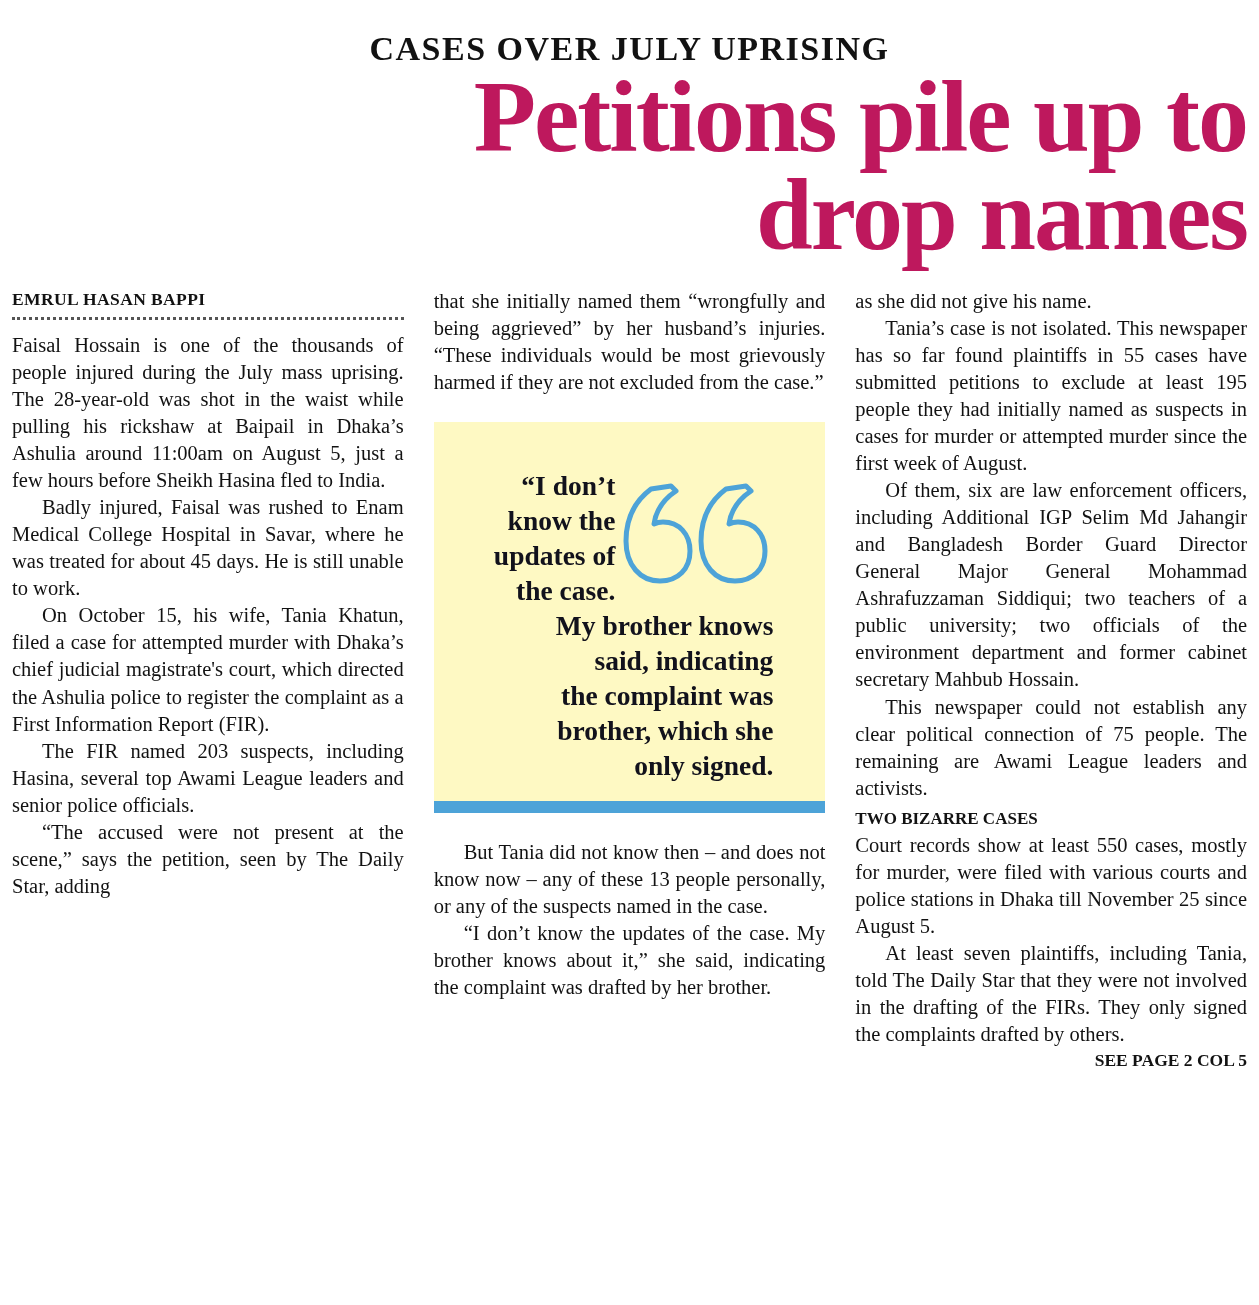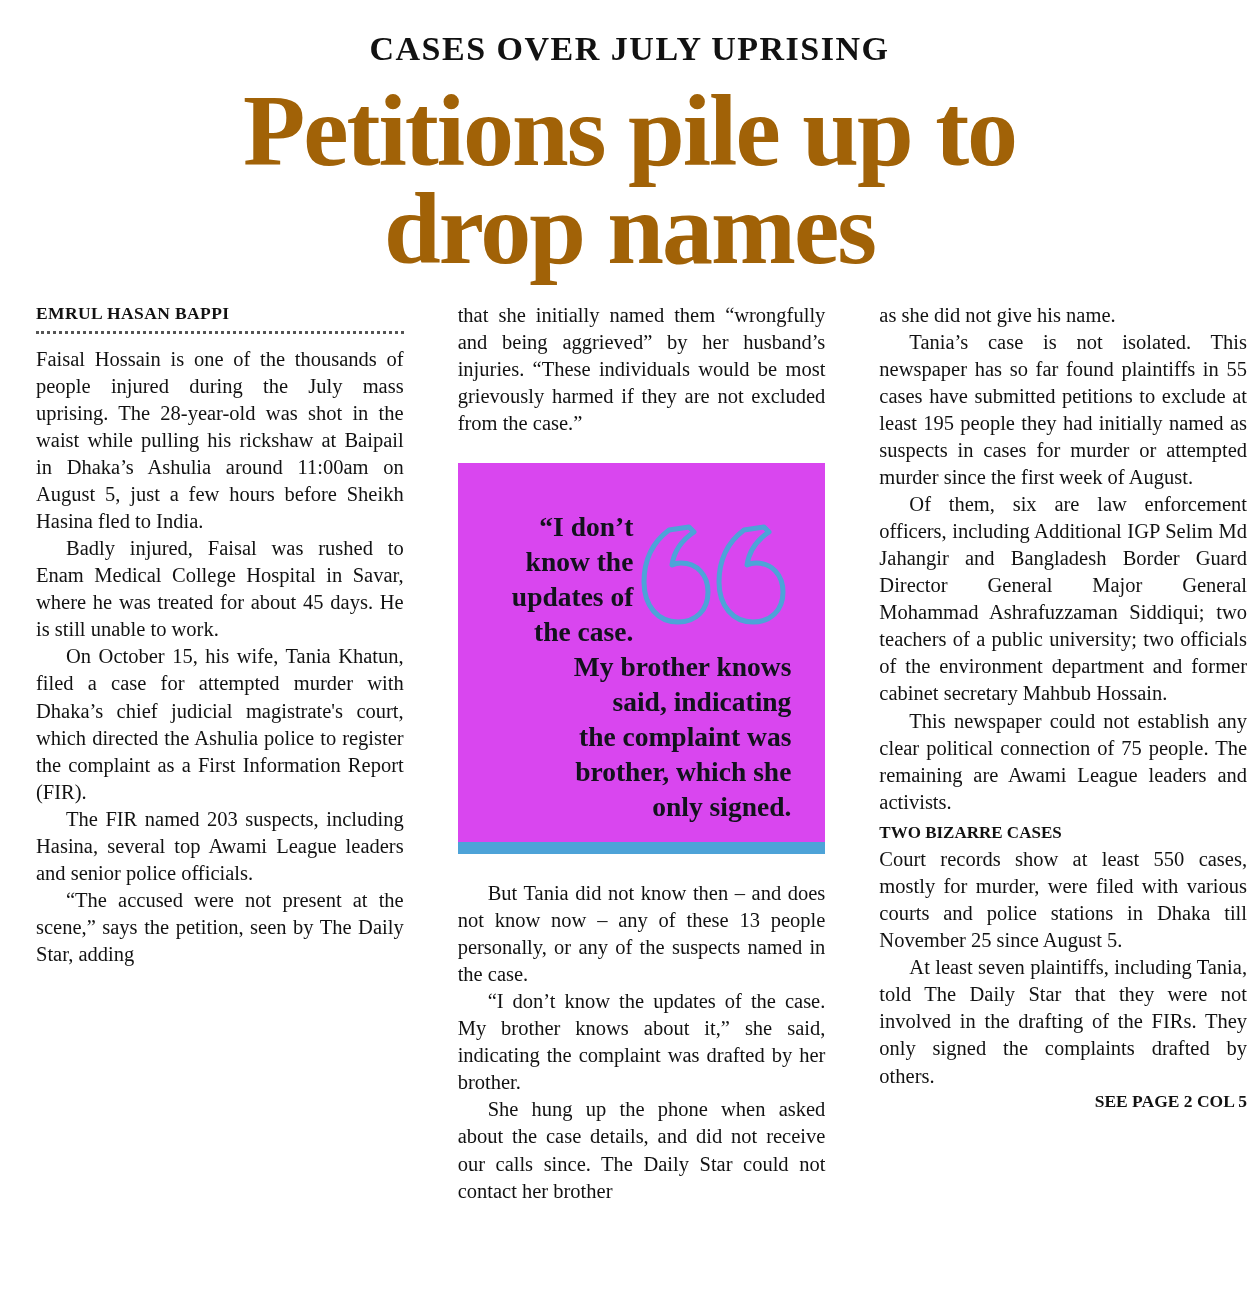--- a/index.html
+++ b/index.html
@@ -11,61 +11,60 @@
   .page { padding: 12px 12px 0 12px; }
 
   .kicker {
     text-align: center;
     font-weight: bold;
     font-size: 34px;
     letter-spacing: 1.5px;
     margin-top: 18px;
   }
   .headline {
-    text-align: center;
+    text-align: right;
     font-weight: bold;
     font-size: 102px;
     line-height: 0.96;
     letter-spacing: -2px;
-    margin-top: 14px;
-    color: #a16207;
+    margin-top: 0;
+    color: #be185d;
   }
 
   .columns {
     display: flex;
     gap: 30px;
     margin-top: 24px;
   }
   .col {
     flex: 1 1 0;
     font-size: 20.5px;
     line-height: 1.32;
     text-align: justify;
-    margin-left: 24px;
   }
   .col p { margin: 0; }
   .col p.indent { text-indent: 30px; }
 
   .byline {
     font-weight: bold;
     font-size: 17.5px;
     letter-spacing: 0.4px;
     text-align: left;
     margin-bottom: 6px;
   }
   .byline-rule {
     border-top: 3px dotted #555;
     height: 0;
     margin-bottom: 12px;
   }
 
   .quote-wrap { margin: 26px 0 26px 0; }
   .quote-box {
-    background: #d946ef;
-    padding: 46px 34px 18px 26px;
+    background: #fef9c3;
+    padding: 46px 52px 18px 26px;
     overflow: hidden;
   }
   .quote-float {
     float: right;
     width: 150px;
     height: 140px;
     margin-left: 8px;
   }
   .quote-line {
     font-weight: bold;
@@ -137,21 +136,20 @@
           <div class="quote-line">the complaint was</div>
           <div class="quote-line">brother, which she</div>
           <div class="quote-line">only signed.</div>
           <div style="clear: both;"></div>
         </div>
         <div class="quote-bar"></div>
       </div>
 
       <p class="indent">But Tania did not know then – and does not know now – any of these 13 people personally, or any of the suspects named in the case.</p>
       <p class="indent">“I don’t know the updates of the case. My brother knows about it,” she said, indicating the complaint was drafted by her brother.</p>
-      <p class="indent">She hung up the phone when asked about the case details, and did not receive our calls since. The Daily Star could not contact her brother</p>
     </div>
 
     <div class="col">
       <p>as she did not give his name.</p>
       <p class="indent">Tania’s case is not isolated. This newspaper has so far found plaintiffs in 55 cases have submitted petitions to exclude at least 195 people they had initially named as suspects in cases for murder or attempted murder since the first week of August.</p>
       <p class="indent">Of them, six are law enforcement officers, including Additional IGP Selim Md Jahangir and Bangladesh Border Guard Director General Major General Mohammad Ashrafuzzaman Siddiqui; two teachers of a public university; two officials of the environment department and former cabinet secretary Mahbub Hossain.</p>
       <p class="indent">This newspaper could not establish any clear political connection of 75 people. The remaining are Awami League leaders and activists.</p>
 
       <div class="subhead">TWO BIZARRE CASES</div>
 

